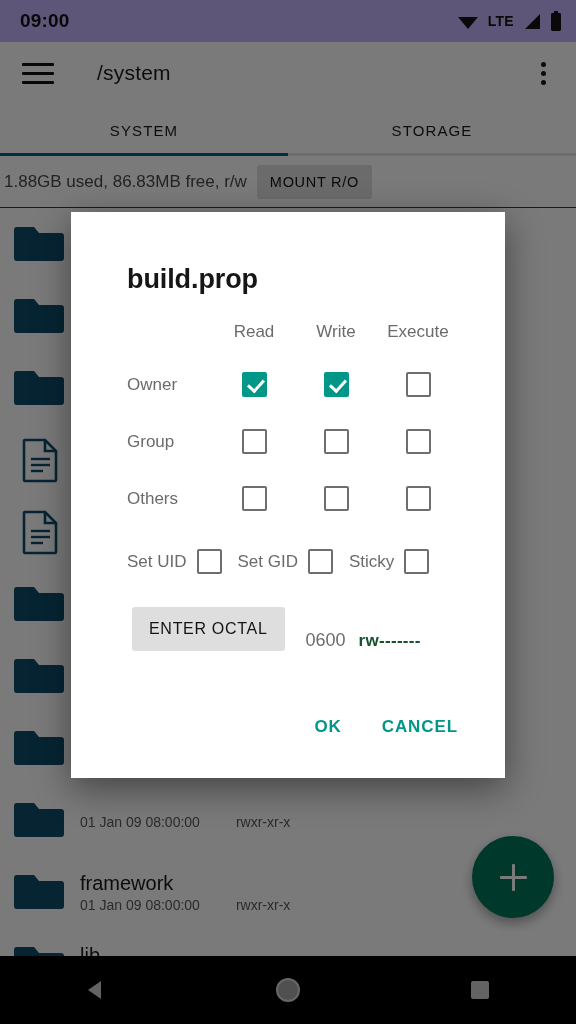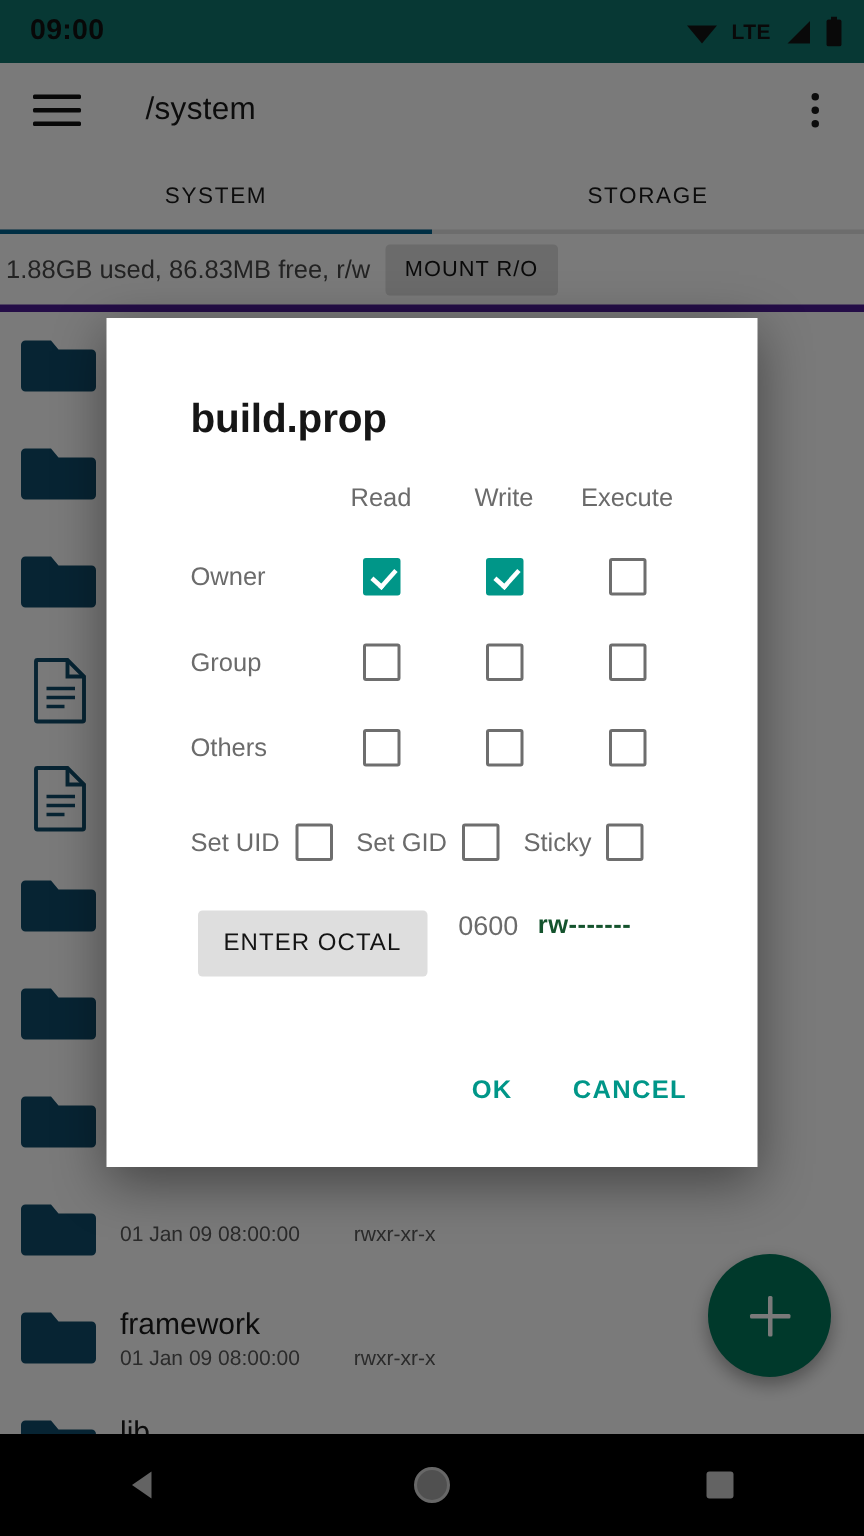--- a/index.html
+++ b/index.html
@@ -24,21 +24,21 @@
   #app-layer {
     position: absolute;
     inset: 0;
     background: #ffffff;
   }
 
   
   #status-bar {
     position: relative;
     height: 42px;
-    background: #0f766e;
+    background: #c4b5fd;
     display: flex;
     align-items: center;
     justify-content: space-between;
     padding: 0 14px 0 20px;
     gap: 30px;
   }
   #status-clock {
     font-size: 19px;
     font-weight: bold;
     color: #111;
@@ -125,21 +125,21 @@
     background: #00628f;
   }
 
   
   #storage-row {
     height: 52px;
     display: flex;
     align-items: center;
     padding: 0 8px 0 4px;
     background: #ffffff;
-    border-bottom: 5px solid #4c1d95;
+    border-bottom: 1px solid #4c1d95;
   }
   #storage-text {
     font-size: 17px;
     color: #4a4a4a;
     white-space: nowrap;
   }
   #mount-button {
     margin-left: 10px;
     background: #e0e0e0;
     border: none;
@@ -327,21 +327,21 @@
     color: #6b6b6b;
     white-space: nowrap;
   }
   #special-row .cb { margin-right: 6px; }
 
   
   #octal-row {
     margin-top: 33px;
     margin-left: 33px;
     display: flex;
-    align-items: flex-start;
+    align-items: flex-end;
   }
   #octal-button {
     background: #dedede;
     border: none;
     border-radius: 3px;
     padding: 13px 17px;
     font-size: 16px;
     letter-spacing: .7px;
     color: #141414;
     font-family: "Liberation Sans", sans-serif;

